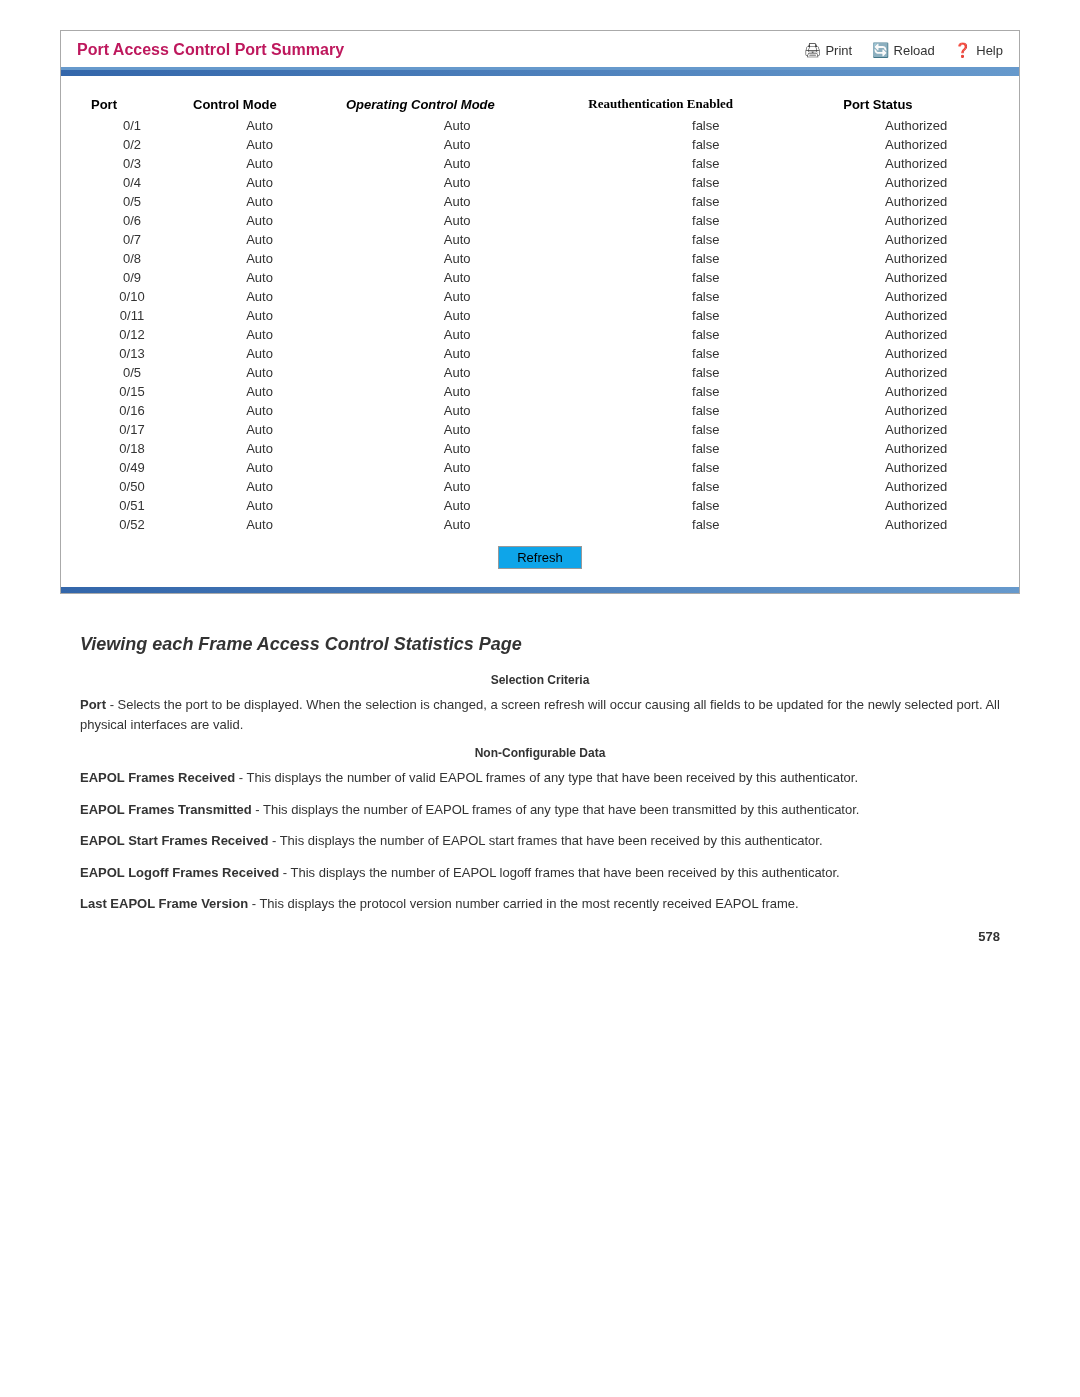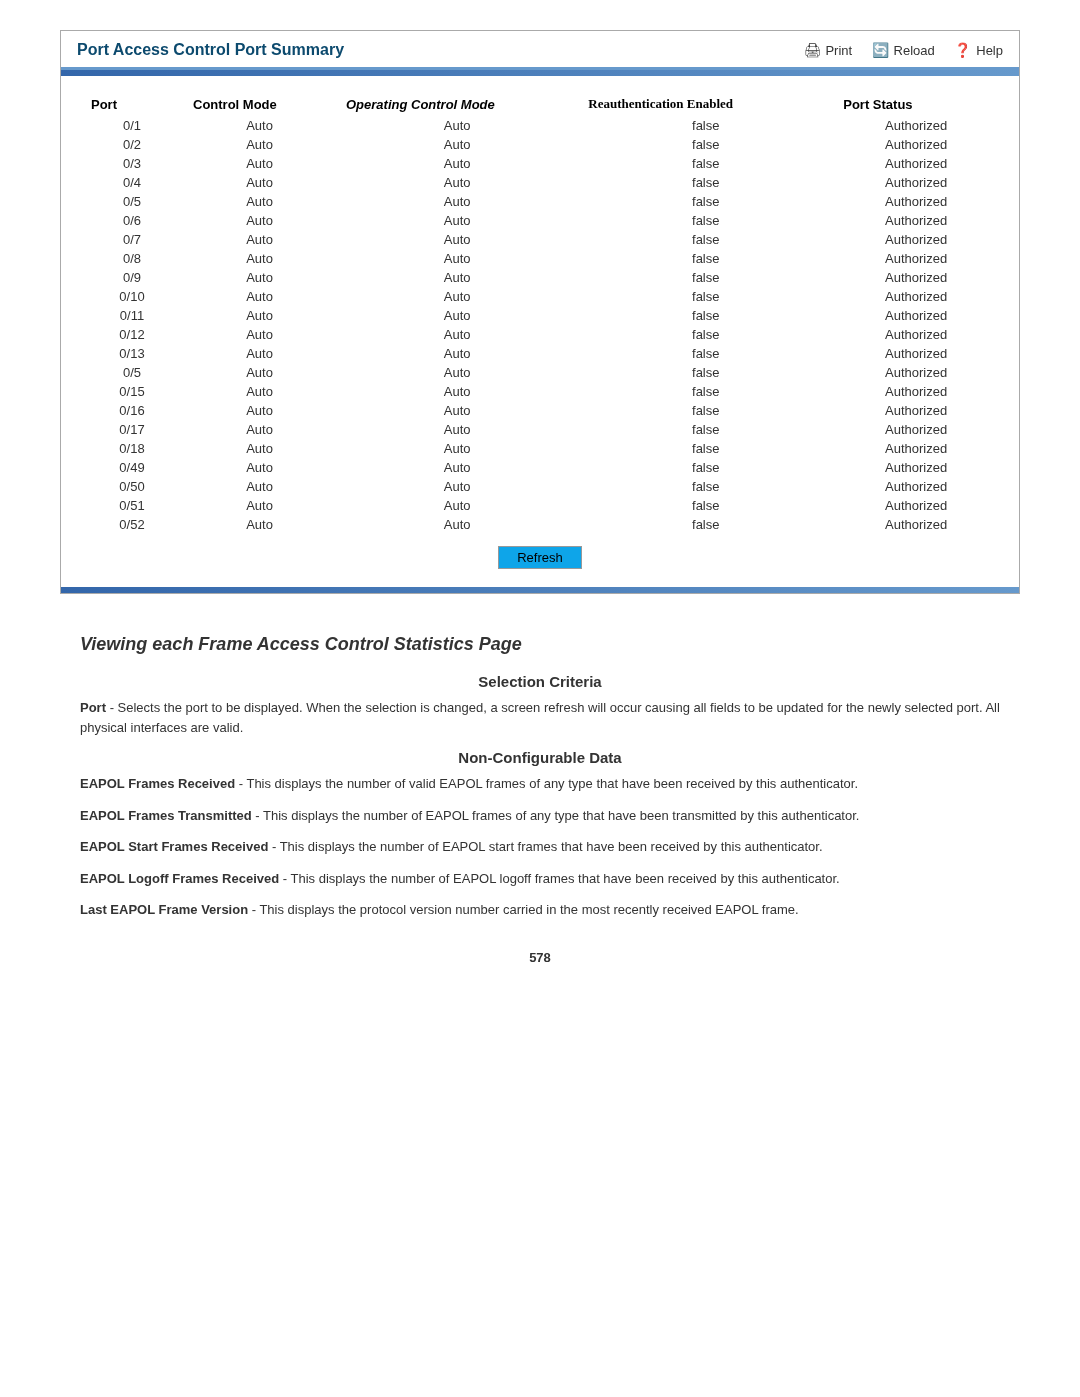--- a/index.html
+++ b/index.html
@@ -21,21 +21,21 @@
     .panel-header {
       display: flex;
       align-items: center;
       justify-content: space-between;
       padding: 10px 16px 8px 16px;
       border-bottom: 3px solid #6699cc;
     }
     .panel-title {
       font-size: 16px;
       font-weight: bold;
-      color: #0c4a6e;
+      color: #be185d;
     }
     .panel-actions {
       display: flex;
       gap: 20px;
       align-items: center;
     }
     .panel-action {
       display: flex;
       align-items: center;
       gap: 4px;
@@ -106,34 +106,34 @@
     .doc-title {
       font-size: 18px;
       font-style: italic;
       font-weight: bold;
       margin-bottom: 18px;
     }
     .doc-subtitle {
       font-weight: bold;
       text-align: center;
       margin-bottom: 8px;
-      font-size: 15px;
+      font-size: 12px;
     }
     .doc-para {
       margin-bottom: 12px;
       font-size: 13px;
       line-height: 1.5;
     }
     .doc-para strong {
       font-weight: bold;
     }
     .page-number {
-      text-align: center;
-      font-weight: bold;
-      margin-top: 30px;
+      text-align: right;
+      font-weight: bold;
+      margin-top: 15px;
       font-size: 13px;
     }
   </style>
 </head>
 <body>
 
 <div class="panel">
   <div class="panel-header">
     <span class="panel-title">Port Access Control Port Summary</span>
     <div class="panel-actions">

